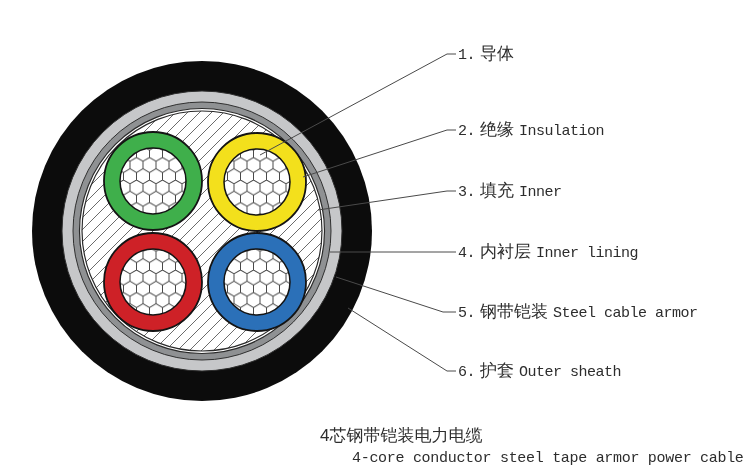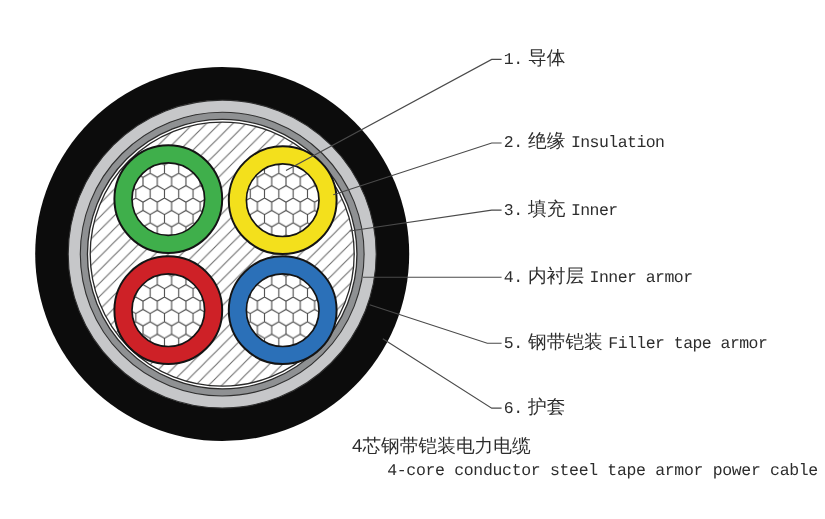--- a/index.html
+++ b/index.html
@@ -29,21 +29,21 @@
     font-size: 15px;
     letter-spacing: -0.5px;
   }
   .callout .zh {
     font-family: Liberation Mono, monospace;
     font-size: 17px;
   }
   .caption {
     position: absolute;
     left: 320px;
-    top: 394px;
+    top: 424px;
     color: #2d2d2d;
   }
   .caption .cap-zh {
     display: block;
     font-size: 17px;
     line-height: 23px;
     font-family: "Liberation Sans", sans-serif;
   }
   .caption .cap-en {
     display: block;
@@ -121,30 +121,31 @@
     <span class="en">Insulation</span>
   </div>
   <div class="callout" style="top:182px">
     <span class="num">3.</span>
     <span class="zh">填充</span>
     <span class="en">Inner</span>
   </div>
   <div class="callout" style="top:243px">
     <span class="num">4.</span>
     <span class="zh">内衬层</span>
-    <span class="en">Inner armor</span>
+    <span class="en">Inner lining</span>
   </div>
   <div class="callout" style="top:303px">
     <span class="num">5.</span>
     <span class="zh">钢带铠装</span>
-    <span class="en">Filler tape armor</span>
+    <span class="en">Steel cable armor</span>
   </div>
   <div class="callout" style="top:362px">
     <span class="num">6.</span>
     <span class="zh">护套</span>
+    <span class="en">Outer sheath</span>
   </div>
 
   <div class="caption">
     <span class="cap-zh">4芯钢带铠装电力电缆</span>
     <span class="cap-en">4-core conductor steel tape armor power cable</span>
   </div>
 
 </div>
 
 </body></html>

